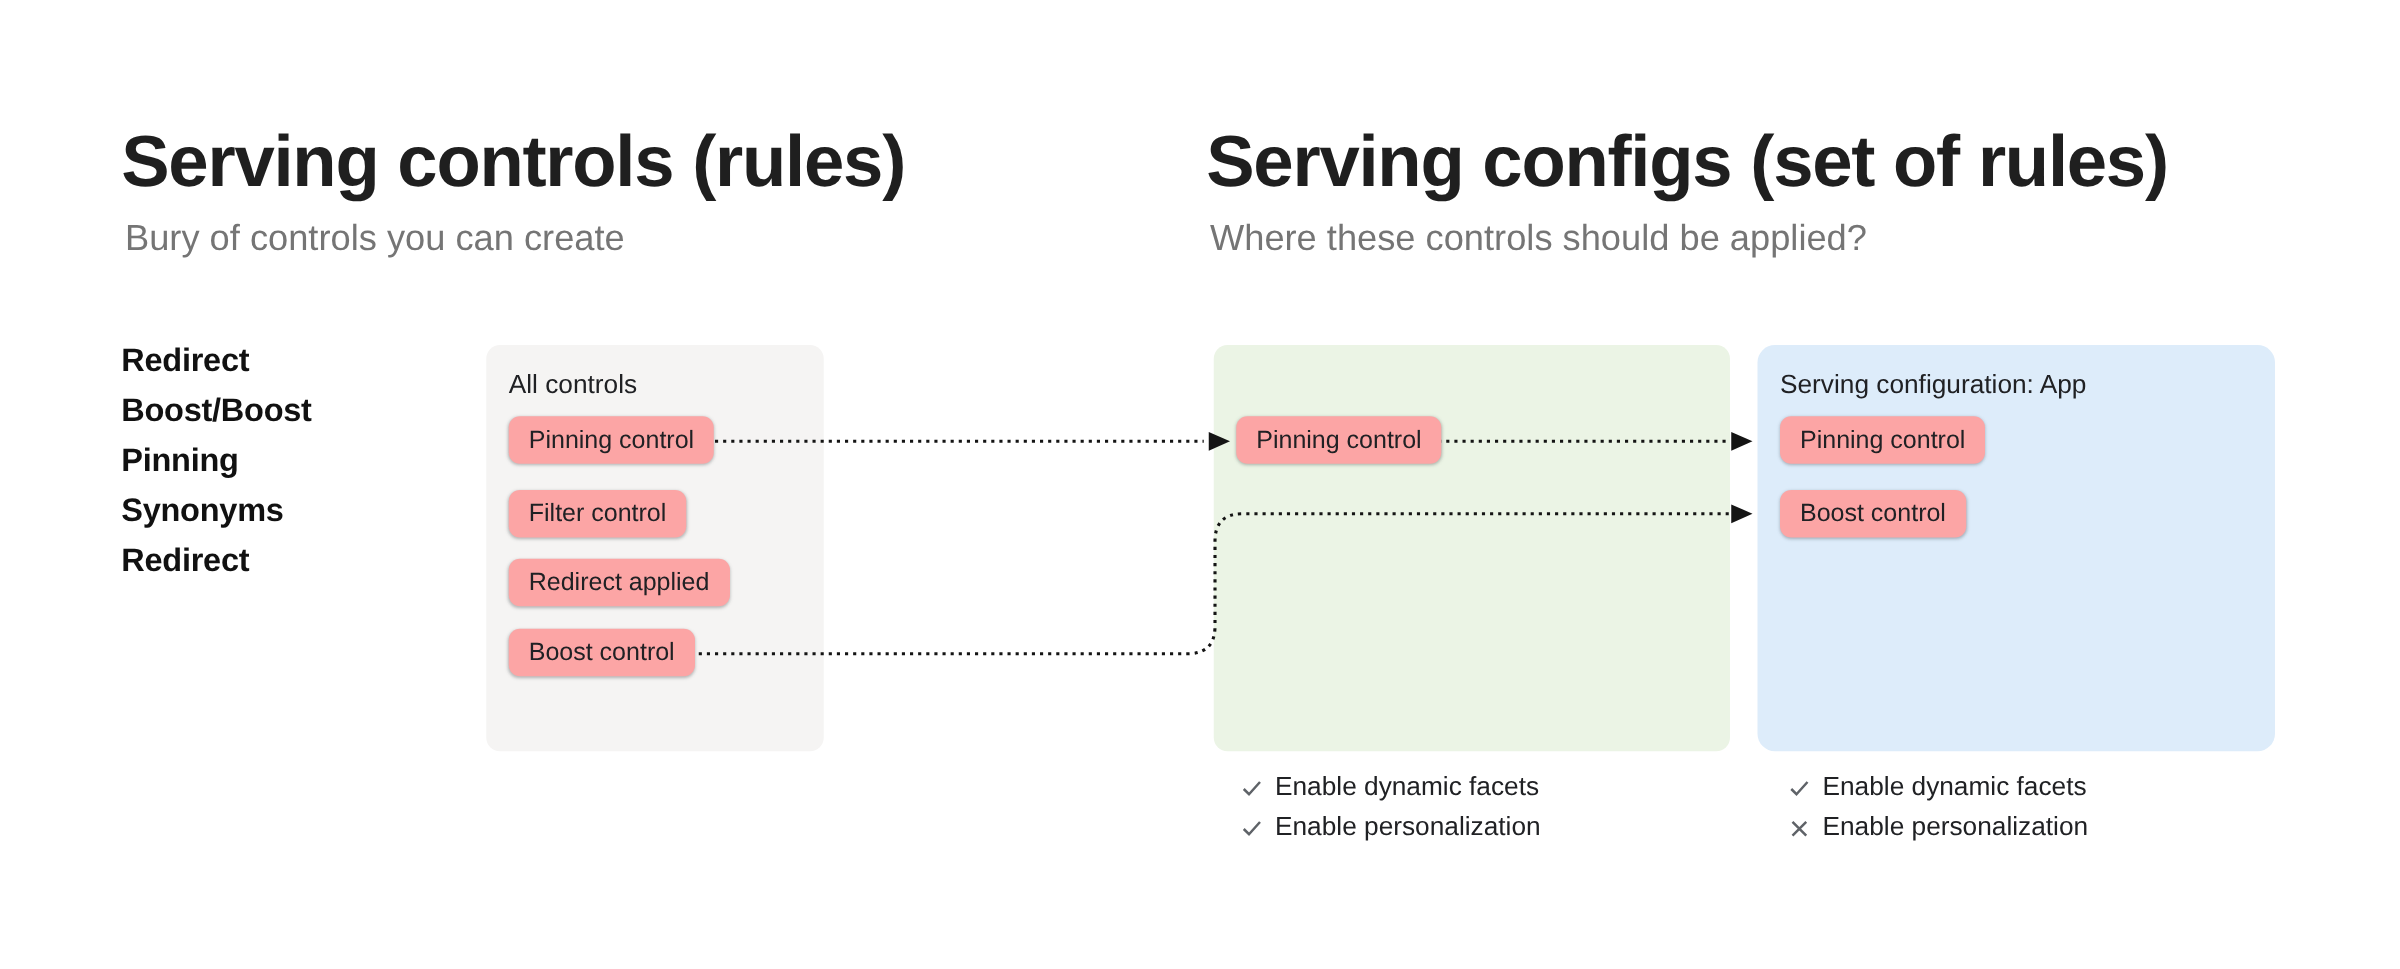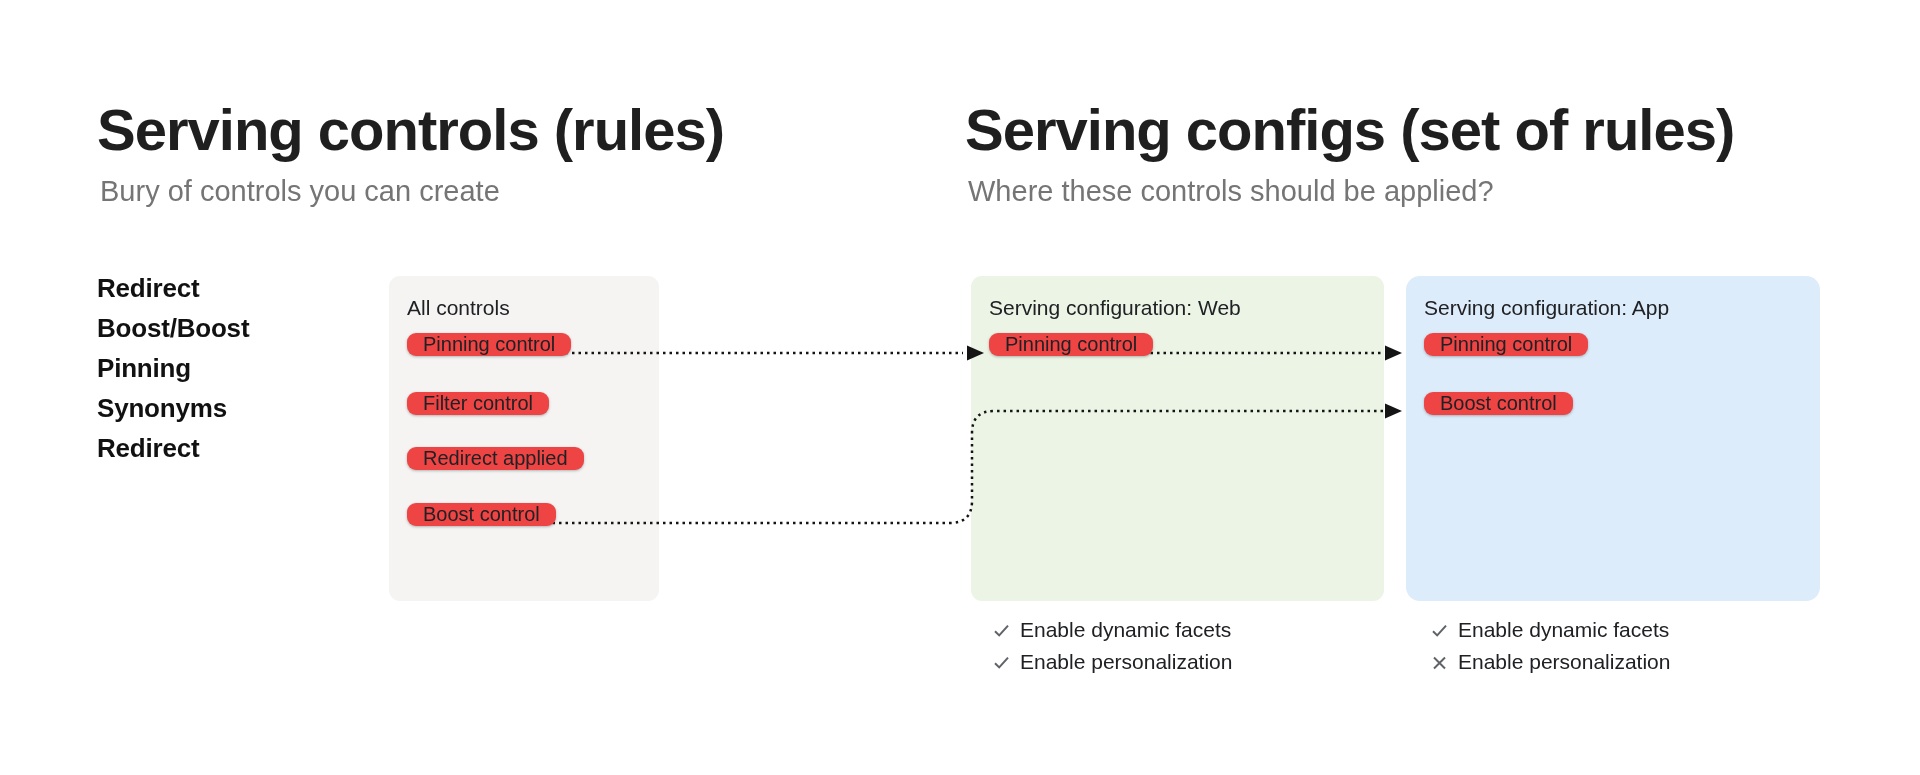--- a/index.html
+++ b/index.html
@@ -38,22 +38,22 @@
     position:absolute;top:276px;height:325px;border-radius:11px;text-align:center;
   }
   .card-label{
     position:absolute;left:18px;top:19px;font-size:21px;line-height:25px;
     color:var(--text-primary);white-space:nowrap;z-index:3;
   }
   #all-controls-card{left:389px;width:270px;background:var(--all-controls-card-bg);}
   #web-config-card{left:971px;width:413px;background:var(--web-card-bg);}
   #app-config-card{left:1406px;width:414px;background:var(--app-card-bg);border-radius:14px;}
   .chip{
-    position:absolute;left:18px;height:23px;display:inline-flex;align-items:center;
-    padding:0 16px;background:#ef4444;border-radius:9px;font-size:20px;
+    position:absolute;left:18px;height:38px;display:inline-flex;align-items:center;
+    padding:0 16px;background:#fca5a5;border-radius:9px;font-size:20px;
     color:var(--text-primary);white-space:nowrap;z-index:3;
     box-shadow:0 1px 3px rgba(60,64,67,0.25), 0 1px 2px rgba(60,64,67,0.12);
     cursor:default;
   }
   .chip.row-1{top:57px;}
   .chip.row-2{top:116px;}
   .chip.row-3{top:171px;}
   .chip.row-4{top:227px;}
   #arrow-layer{position:absolute;left:0;top:0;z-index:2;pointer-events:none;}
   .settings{
@@ -83,21 +83,20 @@
 
 <div class="card" id="all-controls-card">
   <div class="card-label">All controls</div>
   <div class="chip row-1">Pinning control</div>
   <div class="chip row-2">Filter control</div>
   <div class="chip row-3">Redirect applied</div>
   <div class="chip row-4">Boost control</div>
 </div>
 
 <div class="card" id="web-config-card">
-  <div class="card-label">Serving configuration: Web</div>
   <div class="chip row-1">Pinning control</div>
 </div>
 
 <div class="card" id="app-config-card">
   <div class="card-label">Serving configuration: App</div>
   <div class="chip row-1">Pinning control</div>
   <div class="chip row-2">Boost control</div>
 </div>
 
 <svg id="arrow-layer" width="1920" height="775" viewBox="0 0 1920 775">

